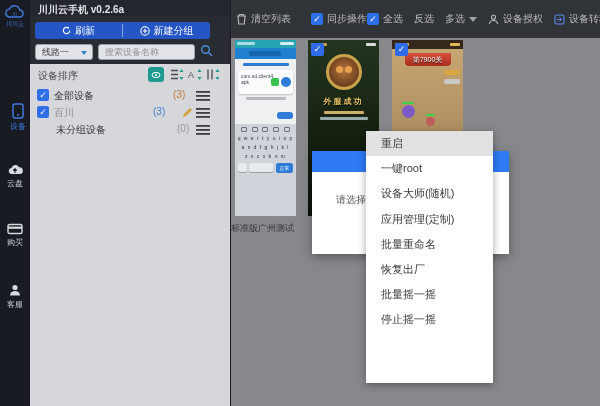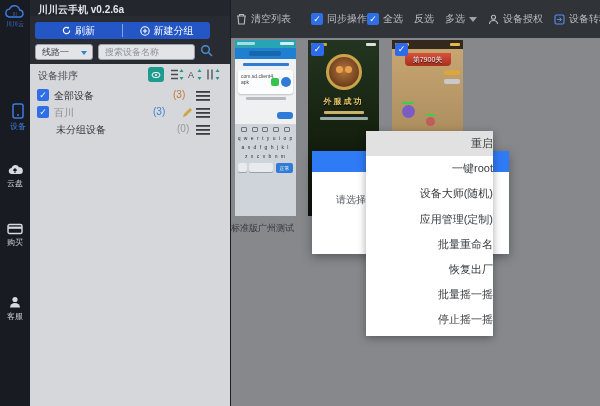--- a/index.html
+++ b/index.html
@@ -105,21 +105,21 @@
   .t3-ground { position:absolute; left:0; bottom:0; width:71px; height:26px; background:#7a5f3d; }
 
   .caption { position:absolute; left:0px; top:184px; width:69px; text-align:left; font-size:9px; color:#34373c; }
 
   
   .modal { position:absolute; left:81px; top:113px; width:197px; height:103px; background:#fff; box-shadow:0 3px 10px rgba(0,0,0,.35); z-index:8; }
   .modal-bar { position:absolute; left:0px; top:0px; width:197px; height:21px; background:#2f7bf6; }
   .modal-hint { position:absolute; left:24px; top:42px; font-size:10px; color:#55585e; }
 
   
-  .menu { position:absolute; left:135px; top:93px; width:127px; height:205px; background:#fff; box-shadow:0 2px 8px rgba(0,0,0,.35); z-index:9;text-align:right; }
+  .menu { position:absolute; left:135px; top:93px; width:127px; height:252px; background:#fff; box-shadow:0 2px 8px rgba(0,0,0,.35); z-index:9; }
   .menu-item { height:25.2px; line-height:25.2px; padding-left:15px; font-size:11px; color:#37393c; cursor:pointer; white-space:nowrap; }
   .menu-item.hl { background:#e1e1e1; }
 </style>
 </head>
 <body>
 
 <div class="stage">
 
   <div class="sidebar">
     <div class="logo">
@@ -147,21 +147,21 @@
     </div>
 
     <div class="nav-item" style="top:223px;">
       <svg width="16" height="12" viewBox="0 0 16 12">
         <rect x="1" y="1.5" width="14" height="9" rx="1.5" fill="none" stroke="#d7dadf" stroke-width="1.4"></rect>
         <rect x="1" y="3.6" width="14" height="2.2" fill="#d7dadf"></rect>
       </svg>
       <span class="nav-label">购买</span>
     </div>
 
-    <div class="nav-item" style="top:295px;">
+    <div class="nav-item" style="top:283px;">
       <svg width="14" height="14" viewBox="0 0 14 14">
         <circle cx="7" cy="4.5" r="2.6" fill="#d7dadf"></circle>
         <path d="M2 12.5 a5 4.5 0 0 1 10 0 z" fill="#d7dadf"></path>
       </svg>
       <span class="nav-label">客服</span>
     </div>
   </div>
 
   <div class="panel">
     <div class="panel-title">

